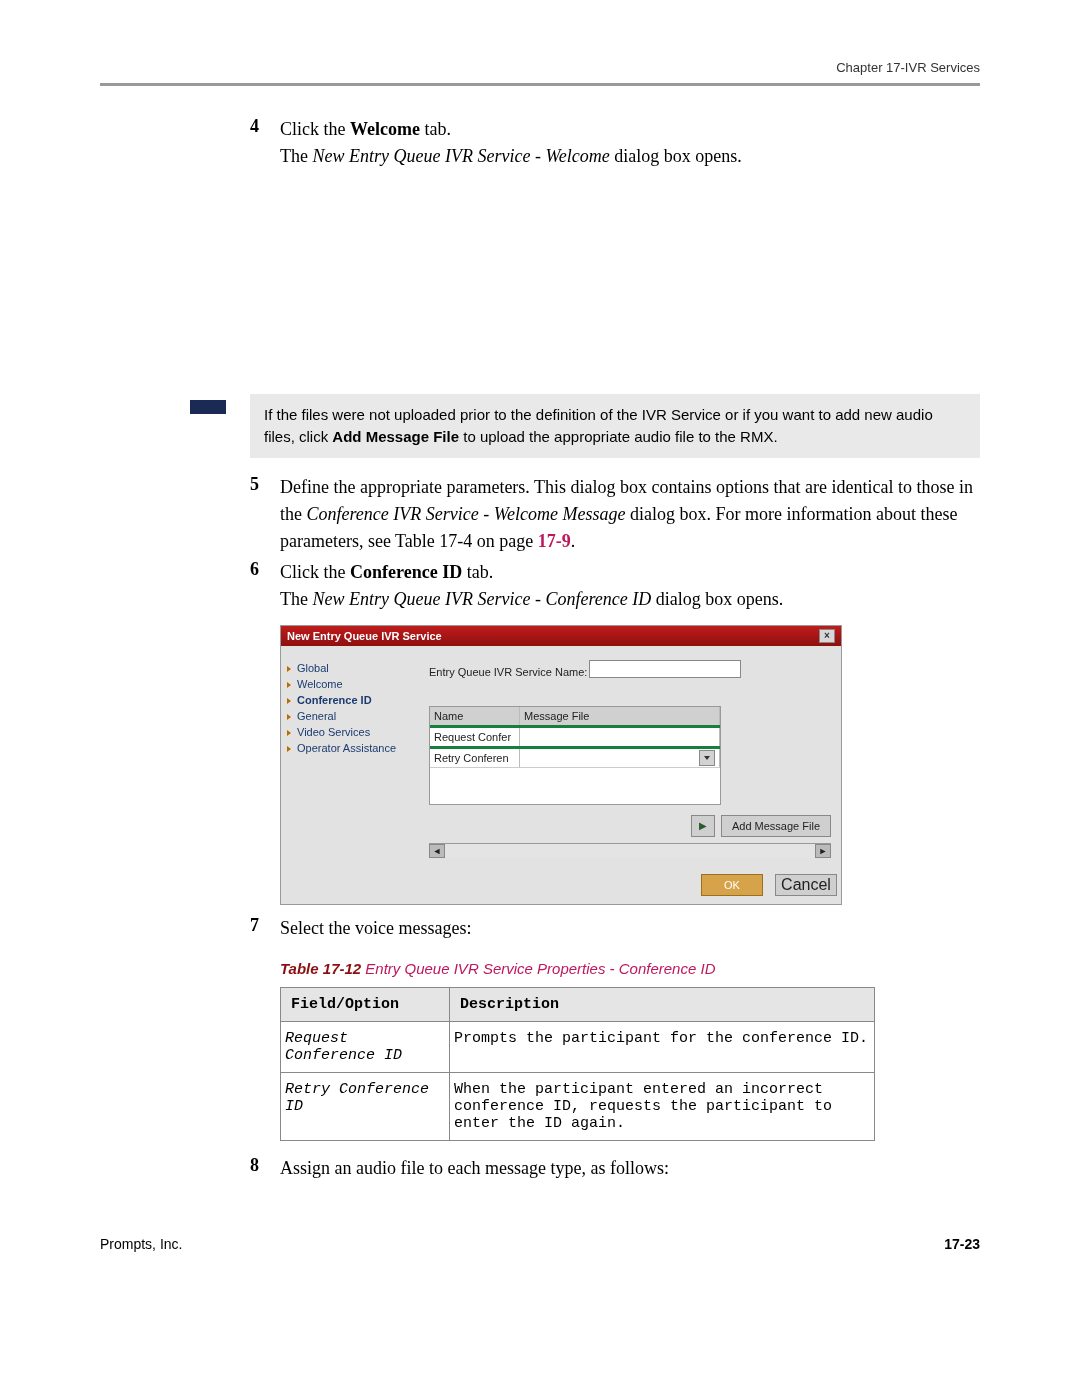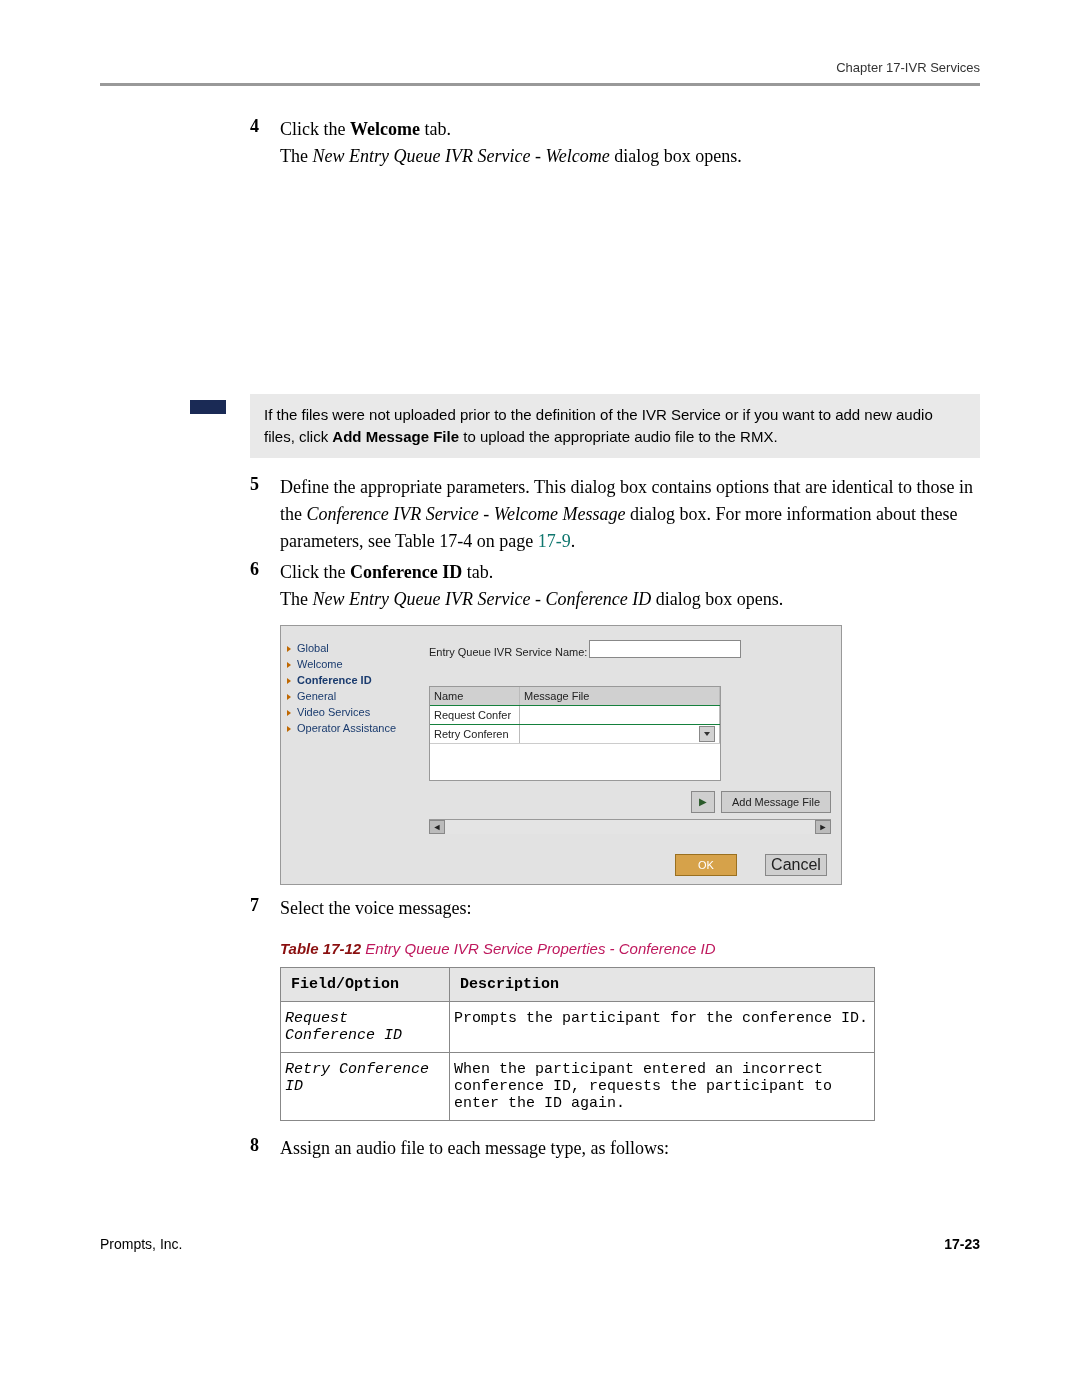--- a/index.html
+++ b/index.html
@@ -75,22 +75,22 @@
     padding: 10px 14px;
     font-family: Arial, Helvetica, sans-serif;
     font-size: 15px;
     line-height: 1.45;
     flex: 1;
   }
   .step5-extra {
     margin-top: 14px;
   }
   .page-ref {
-    color: #0f766e;
-    font-weight: normal;
+    color: #be185d;
+    font-weight: bold;
   }
 
   
   .dialog-wrap {
     margin: 12px 0 10px 30px;
   }
   .dialog {
     width: 560px;
     background: #dcdcdc;
     border: 1px solid #999;
@@ -179,21 +179,21 @@
   }
   .dlg-th > div, .dlg-tr > div {
     padding: 3px 4px;
     border-right: 1px solid #bbb;
     box-sizing: border-box;
   }
   .dlg-col1 { width: 90px; }
   .dlg-col2 { flex: 1; }
   .dlg-tr {
     display: flex;
-    border-top: 1px solid #15803d;
+    border-top: 3px solid #15803d;
     font-size: 11px;
     height: 18px;
   }
   .dlg-tr-sel .dlg-col2 {
     display: flex;
     align-items: center;
   }
   .dlg-dropdown-ar {
     width: 14px;
     height: 14px;
@@ -255,24 +255,24 @@
     border: 1px solid #888;
     font-size: 9px;
     text-align: center;
     line-height: 12px;
   }
   .dlg-scroll-track {
     flex: 1;
     background: #e4e4e4;
   }
   .dlg-footer {
-    padding: 8px 14px;
+    padding: 8px 4px;
     display: flex;
     justify-content: flex-end;
-    gap: 28px;
+    gap: 12px;
     background: #e2e2e2;
   }
   .dlg-btn-ok {
     width: 60px;
     height: 20px;
     background: #d6a24a;
     border: 1px solid #9a7020;
     color: #fff;
     font-size: 11px;
     text-align:center;
@@ -375,20 +375,24 @@
     <div class="step">
       <div class="step-num">6</div>
       <div class="step-body">
         <span>Click the </span><span class="bold">Conference ID</span><span> tab.</span><br>
         <span>The </span><span class="italic">New Entry Queue IVR Service - Conference ID</span><span> dialog box opens.</span>
       </div>
     </div>
 
     <div class="dialog-wrap">
       <div class="dialog">
+        <div class="dlg-title">
+          <span>New Entry Queue IVR Service</span>
+          <span class="dlg-close">×</span>
+        </div>
         <div class="dlg-body">
           <div class="dlg-sidebar">
             <div class="dlg-side-item">Global</div>
             <div class="dlg-side-item">Welcome</div>
             <div class="dlg-side-item active">Conference ID</div>
             <div class="dlg-side-item">General</div>
             <div class="dlg-side-item">Video Services</div>
             <div class="dlg-side-item">Operator Assistance</div>
           </div>
           <div class="dlg-main">

